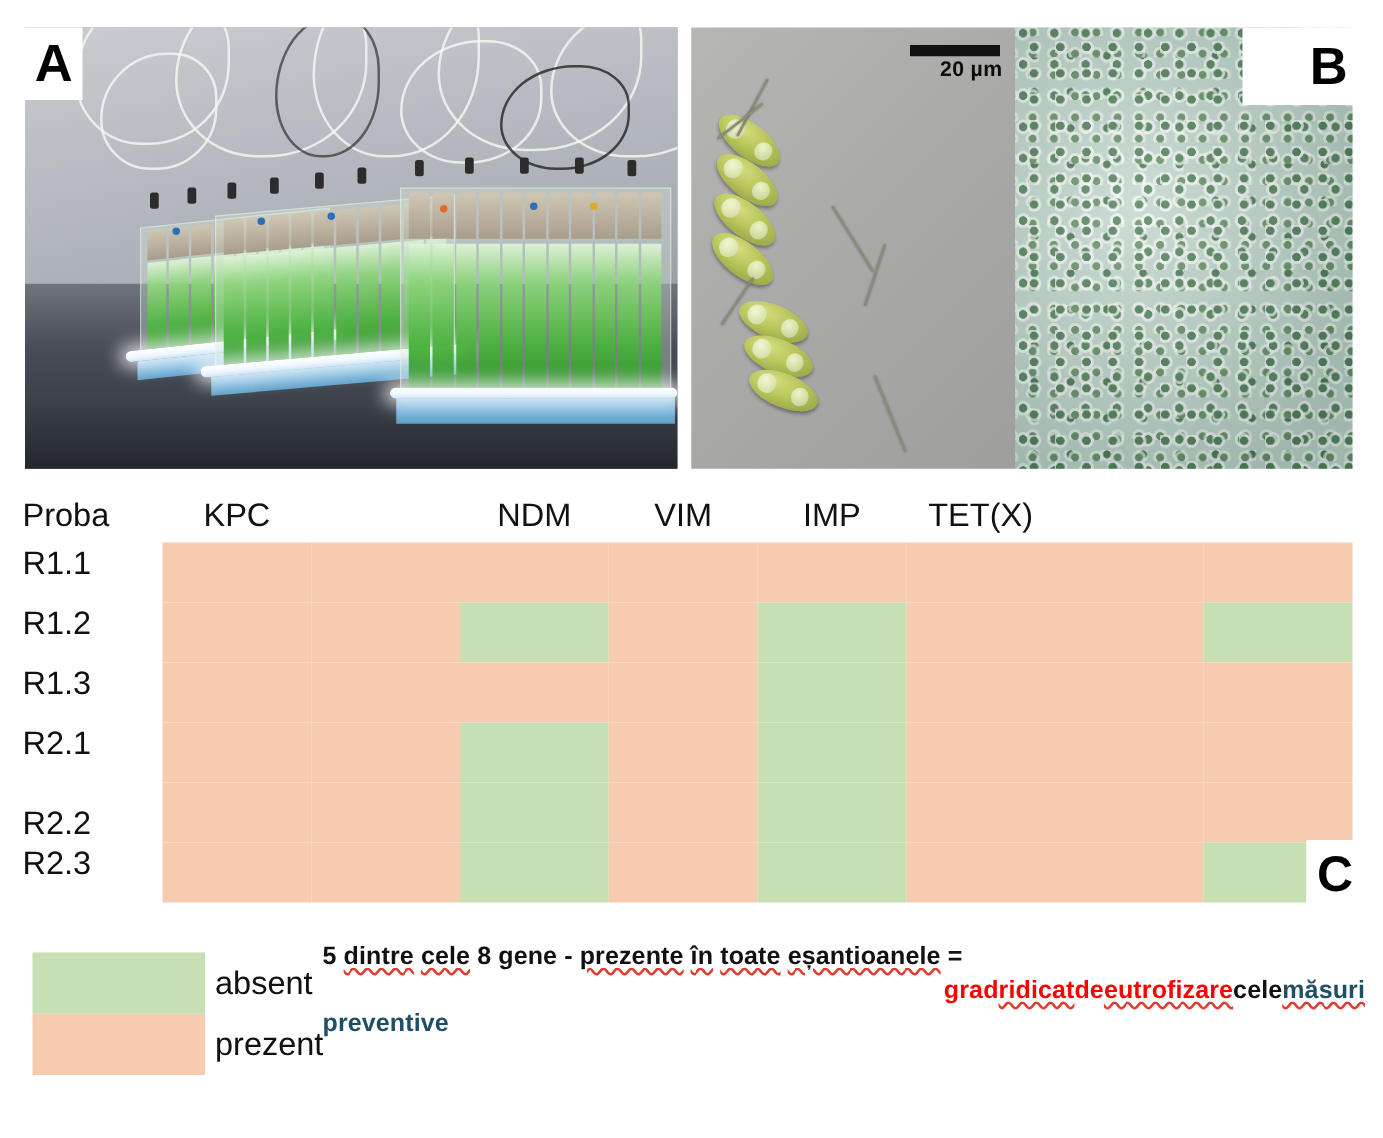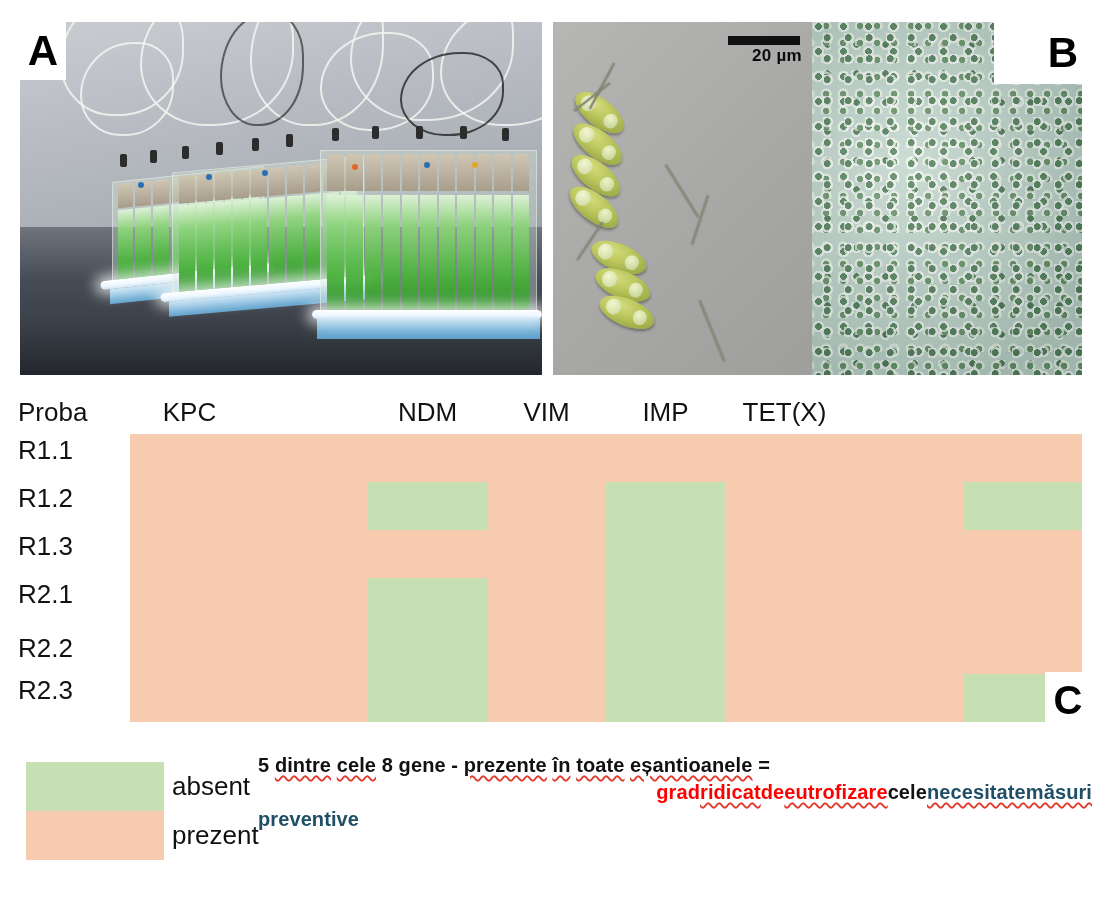--- a/index.html
+++ b/index.html
@@ -331,21 +331,21 @@
       <div class="cell" style="background: rgb(247, 203, 175);"></div>
       <div class="cell" style="background: rgb(198, 224, 180);"></div>
       <div class="cell" style="background: rgb(247, 203, 175);"></div>
       <div class="cell" style="background: rgb(247, 203, 175);"></div>
       <div class="cell" style="background: rgb(198, 224, 180);"></div>
     </div>
 <div class="rowhead" style="top: 34px; height: 48px;">R1.1</div>
     <div class="rowhead" style="top: 82px; height: 48px;">R1.2</div>
     <div class="rowhead" style="top: 130px; height: 48px;">R1.3</div>
     <div class="rowhead" style="top: 178px; height: 48px;">R2.1</div>
-    <div class="rowhead" style="top: 232px; height: 48px;">R2.2</div>
+    <div class="rowhead" style="top: 242px; height: 48px;">R2.2</div>
     <div class="rowhead" style="top: 274px; height: 48px;">R2.3</div>
   </div>
 <div class="panel-tag tagC">C</div>
 
 <div class="legend">
   <div class="legend-swatch">
     <div class="half" style="background: rgb(198, 224, 180);"></div>
     <div class="half" style="background: rgb(247, 203, 175);"></div>
   </div>
   <div class="legend-labels">
@@ -355,17 +355,16 @@
 </div>
 
 <div class="conclusion">
   <div><span>5 </span><span class="sp-err">dintre</span><span> </span><span class="sp-err">cele</span><span> 8 gene - </span><span class="sp-err">prezente</span><span> </span><span class="sp-err">în</span><span> </span><span class="sp-err">toate</span><span> </span><span class="sp-err">eșantioanele</span><span> =</span></div>
   <div class="just2">
       <span class="w-red">grad</span>
       <span class="w-red sp-err">ridicat</span>
       <span class="w-red">de</span>
       <span class="w-red sp-err">eutrofizare</span>
       <span>cele</span>
-      <span class="w-blue sp-err">necesitate</span>
       <span class="w-blue sp-err">măsuri</span>
     </div>
   <div><span class="w-blue">preventive</span></div>
 </div>
 
 </body></html>

